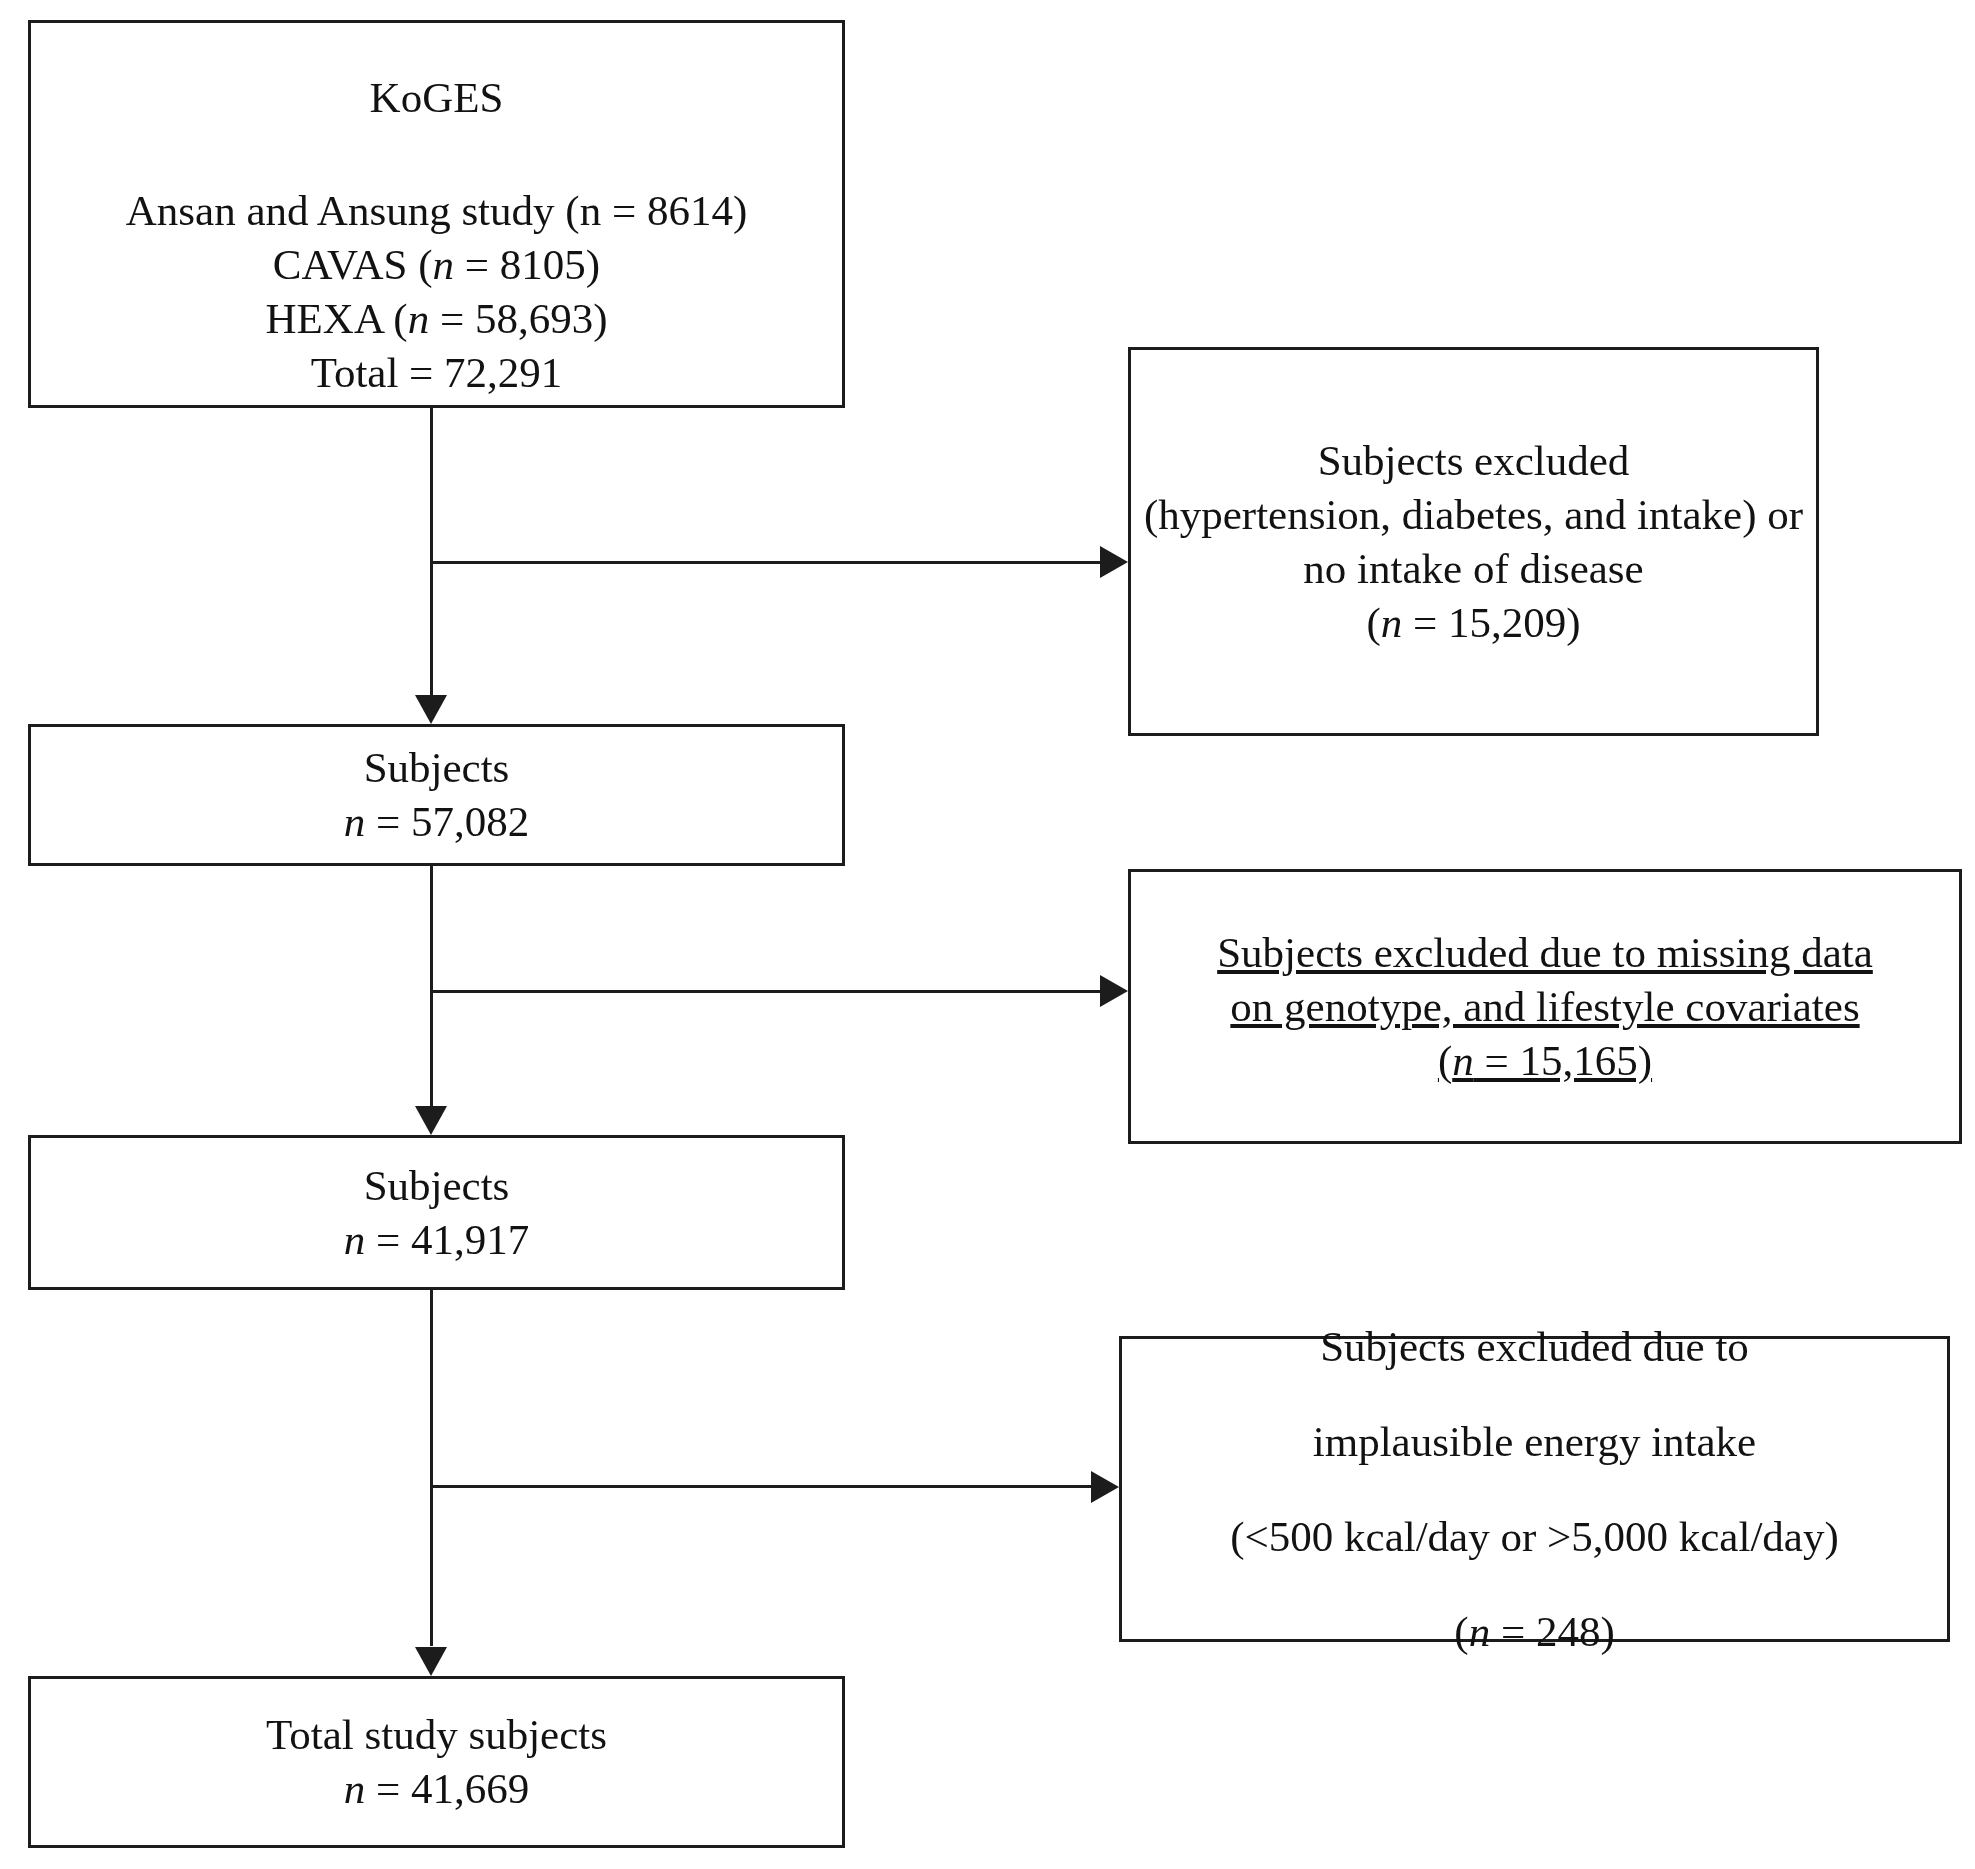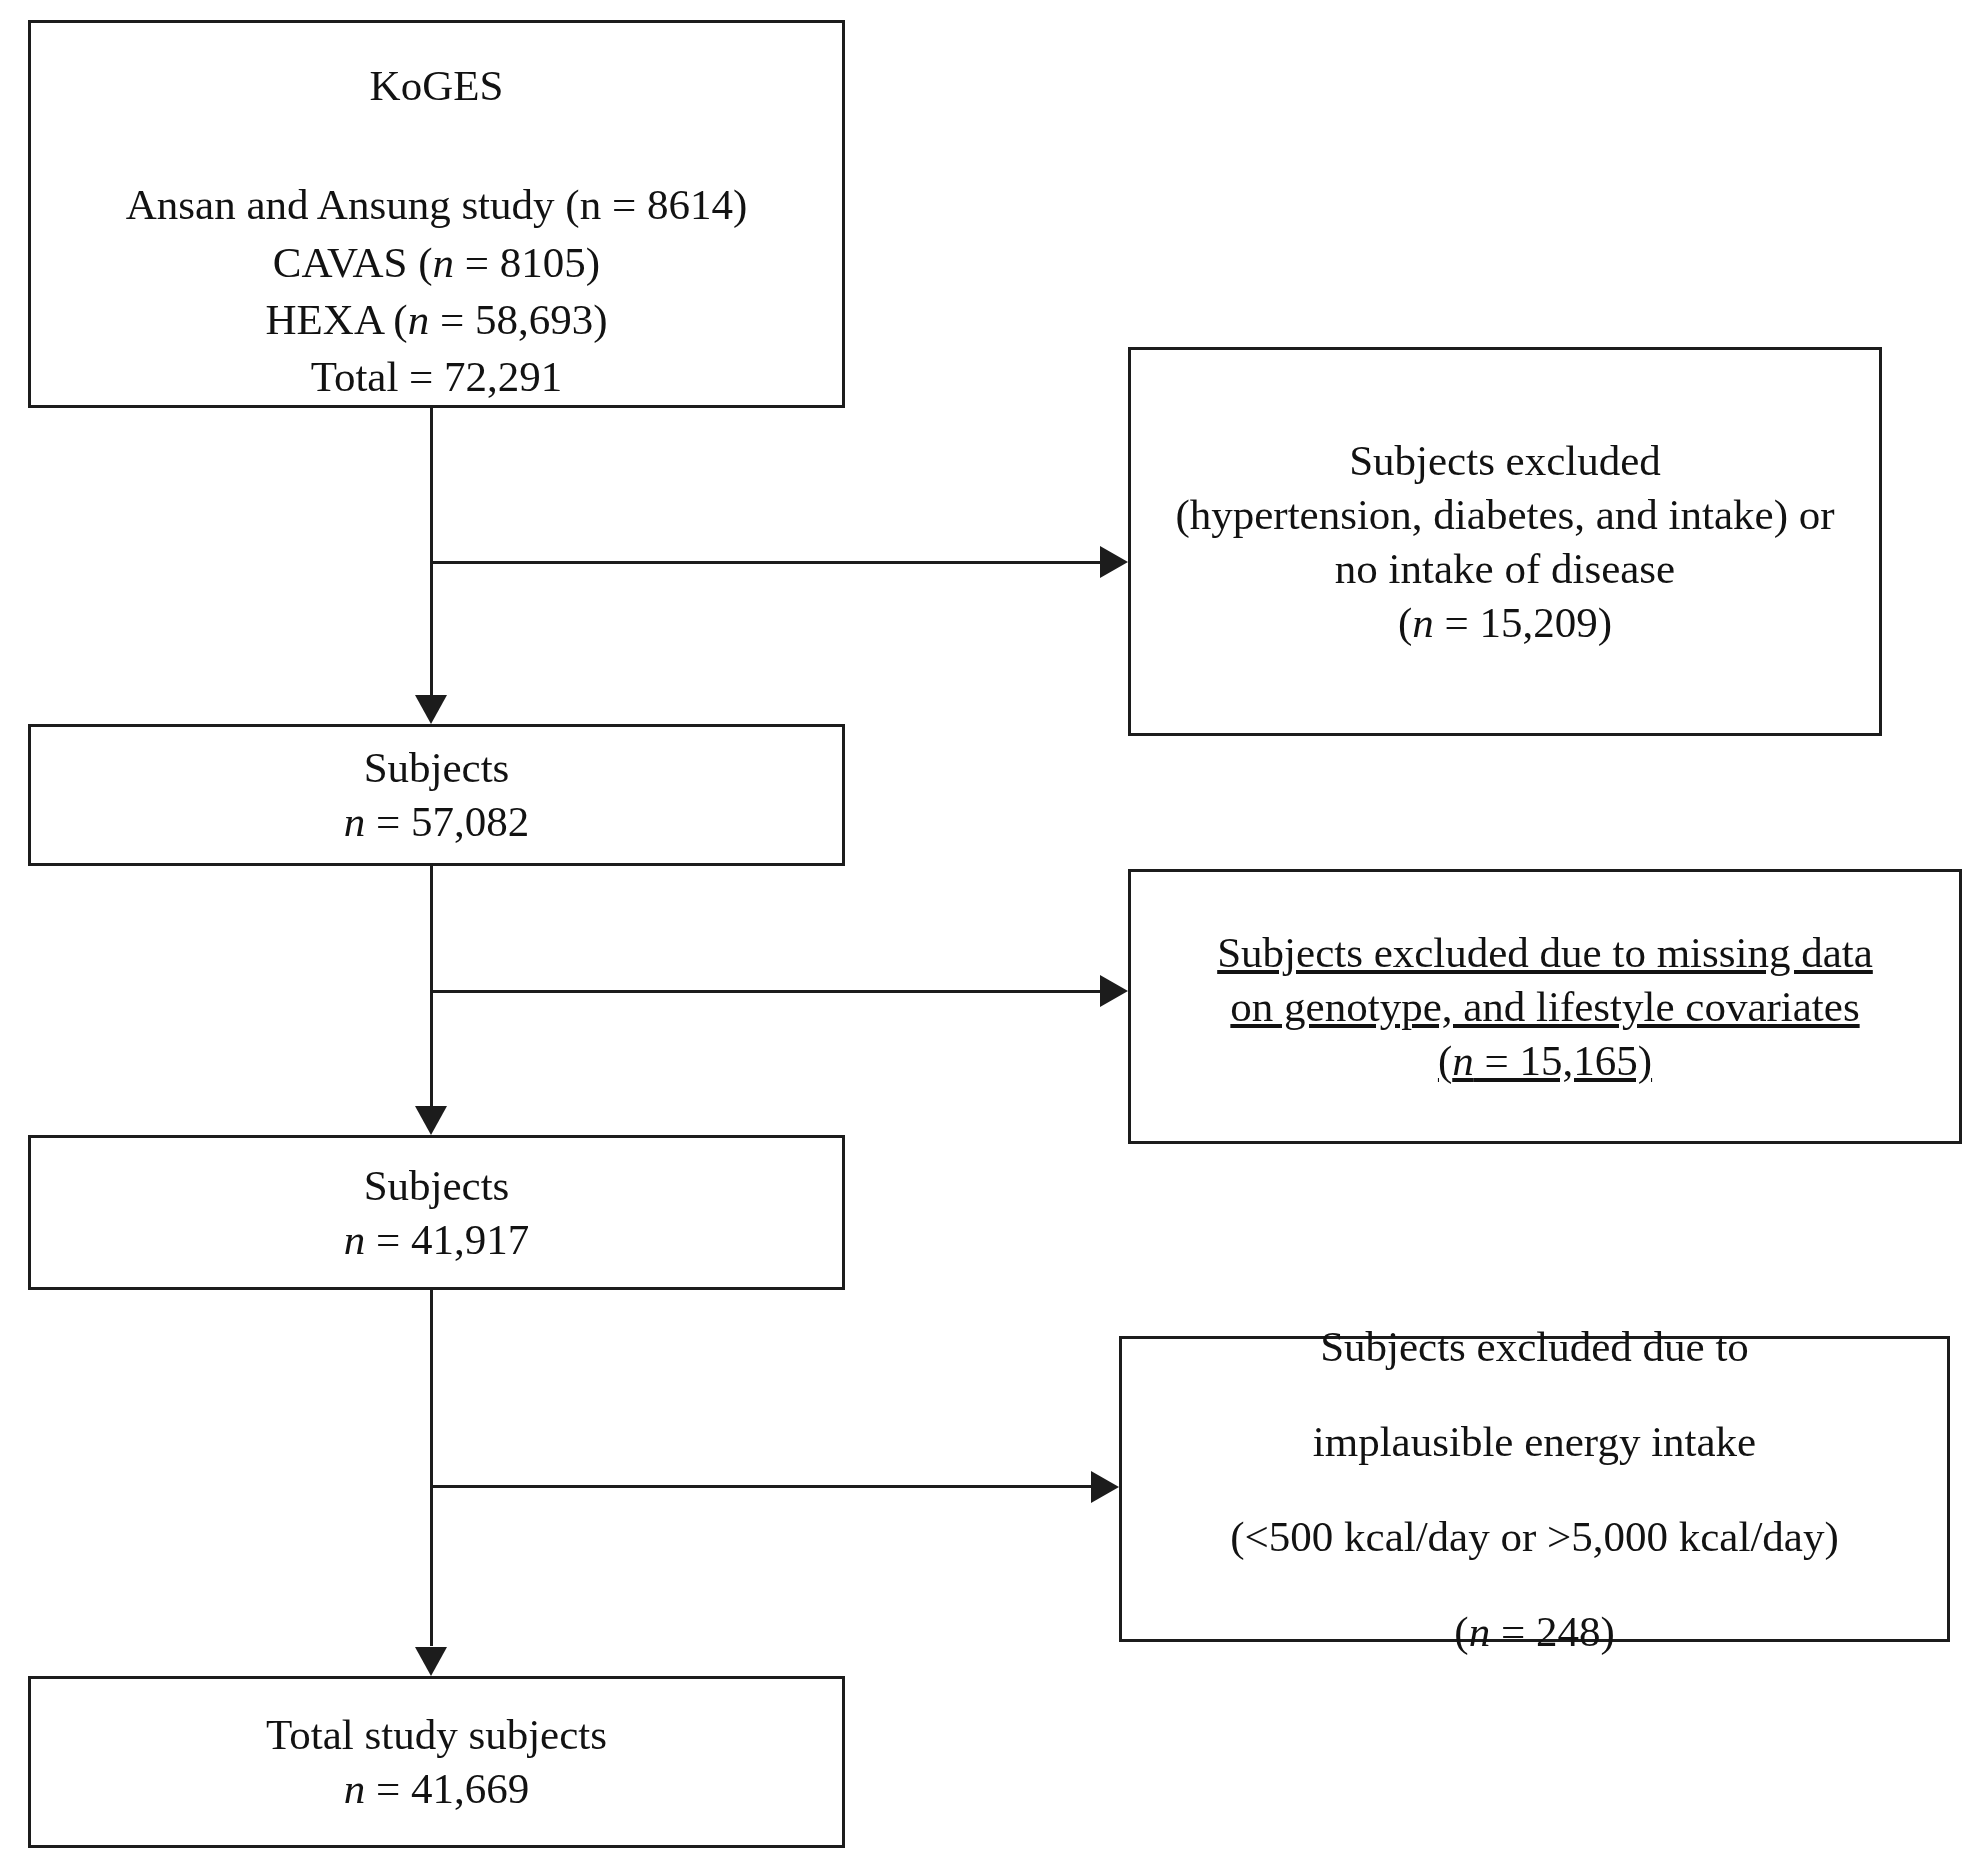--- a/index.html
+++ b/index.html
@@ -26,25 +26,25 @@
     align-items: center;
     justify-content: center;
     text-align: center;
     font-size: 43px;
     line-height: 54px;
   }
   .box .line { width: 100%; white-space: nowrap; }
   .box i { font-style: italic; }
   .box-koges {
     left: 28px; top: 19.5px; width: 817px; height: 388px;
-    justify-content: space-between;
-    padding-top: 36px;
+    justify-content: flex-start;
+    padding-top: 48px;
   }
   .koges-gap { height: 59px; flex: none; }
-  .box-excl1 { left: 1128px; top: 347px;  width: 754px; height: 389px; }
+  .box-excl1 { left: 1128px; top: 347px;  width: 691px; height: 389px; }
   .box-subj1 { left: 28px;   top: 724px; width: 817px; height: 142px; }
   .box-excl2 { left: 1128px; top: 869px; width: 834px; height: 275px; text-decoration: underline; }
   .box-subj2 { left: 28px;   top: 1135px; width: 817px; height: 155px; }
   .box-excl3 { left: 1119px; top: 1336px; width: 831px; height: 306px; gap: 41px; }
   .box-total { left: 28px;   top: 1676px; width: 817px; height: 172px; }
 
   .vline, .hline {
     position: absolute;
     background: #1c1c1c;
   }

